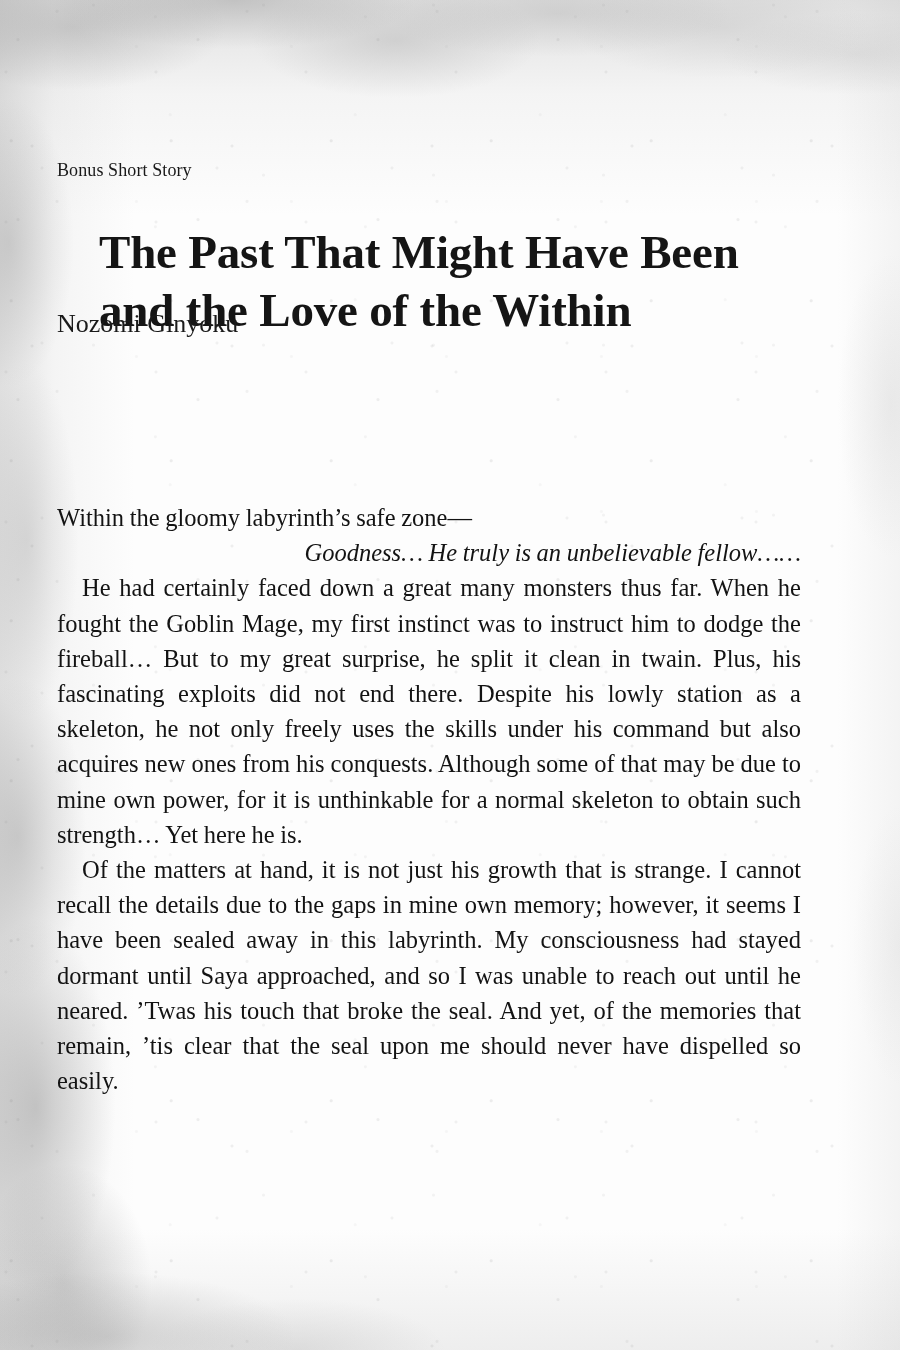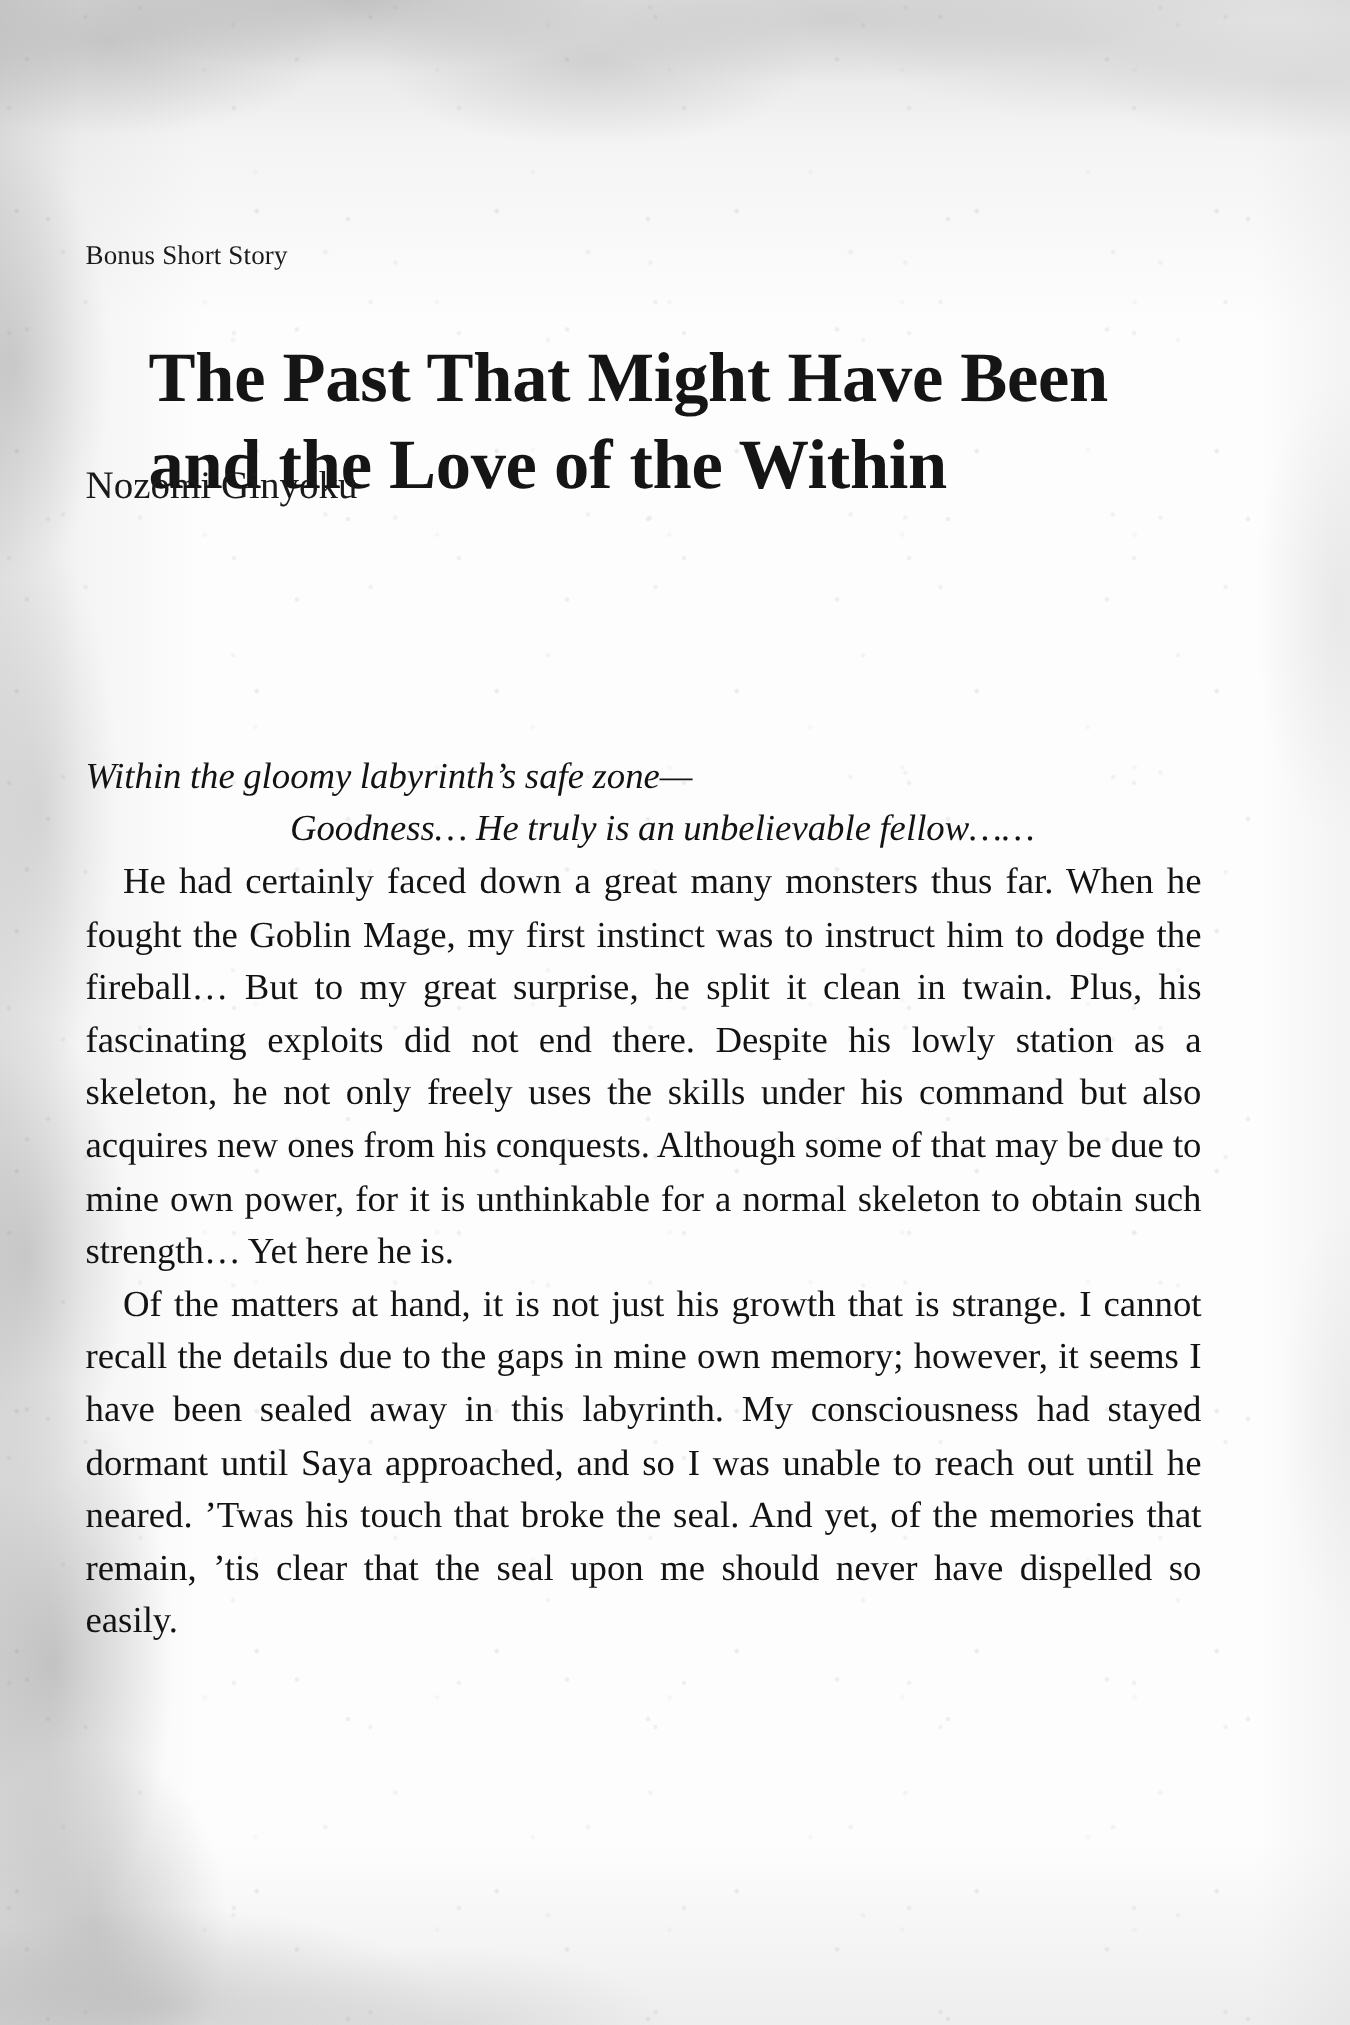--- a/index.html
+++ b/index.html
@@ -133,23 +133,23 @@
   }
   .body p {
     margin: 0;
     text-indent: 0;
     word-spacing: -0.5px;
   }
   .body p.indent { text-indent: 25px; }
   .body p.italic {
     font-style: italic;
     text-indent: 25px;
-    text-align: center;
+    text-align: right;
   }
-  .body p.flush { text-align: left; font-style: italic; }
+  .body p.flush { text-align: left; }
 </style>
 </head>
 <body>
 
 <div id="page">
 
   <div class="grunge grunge-top"></div>
   <div class="grunge grunge-left"></div>
   <div class="grunge grunge-bottom"></div>
   <div class="grunge grunge-right"></div>

